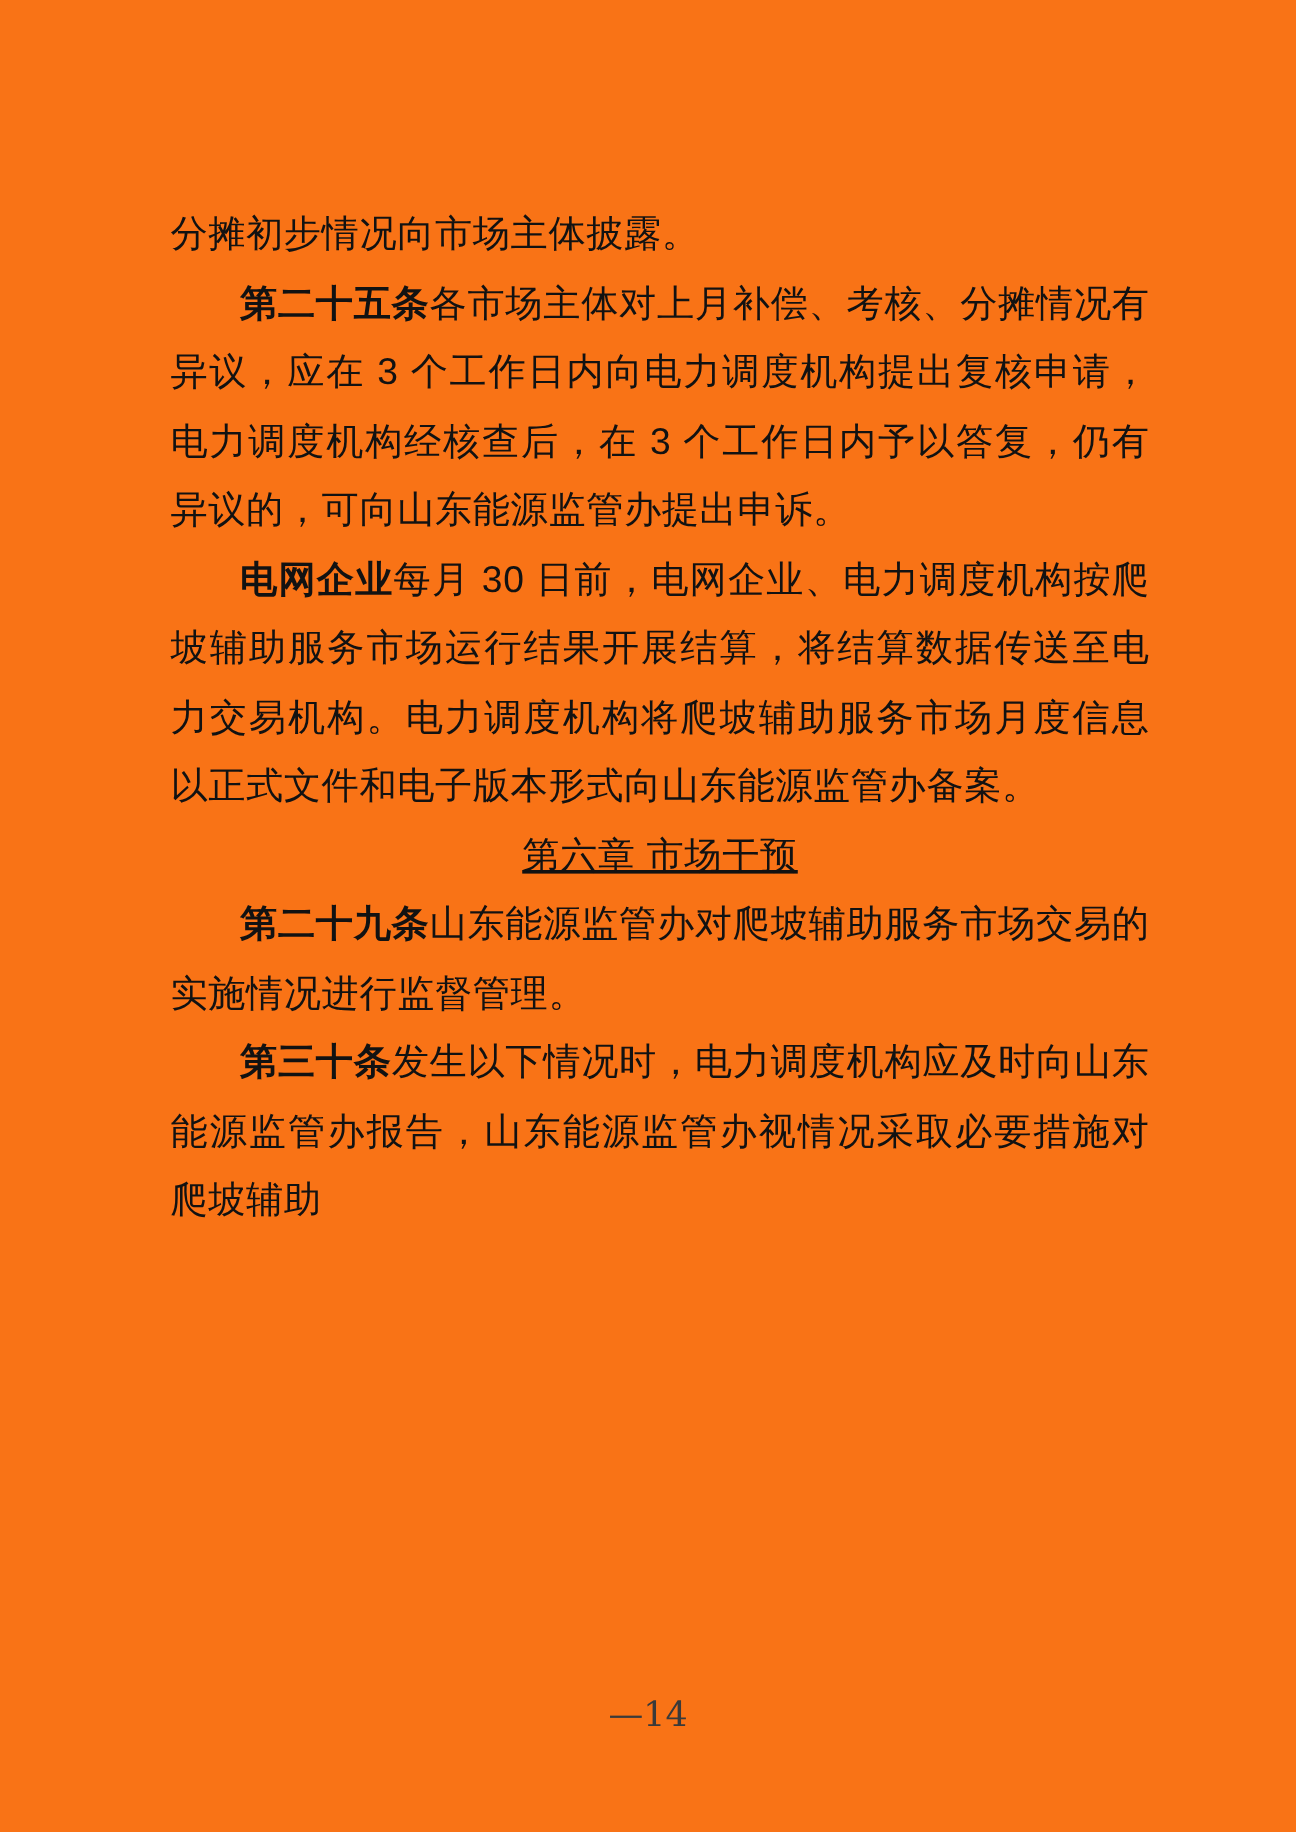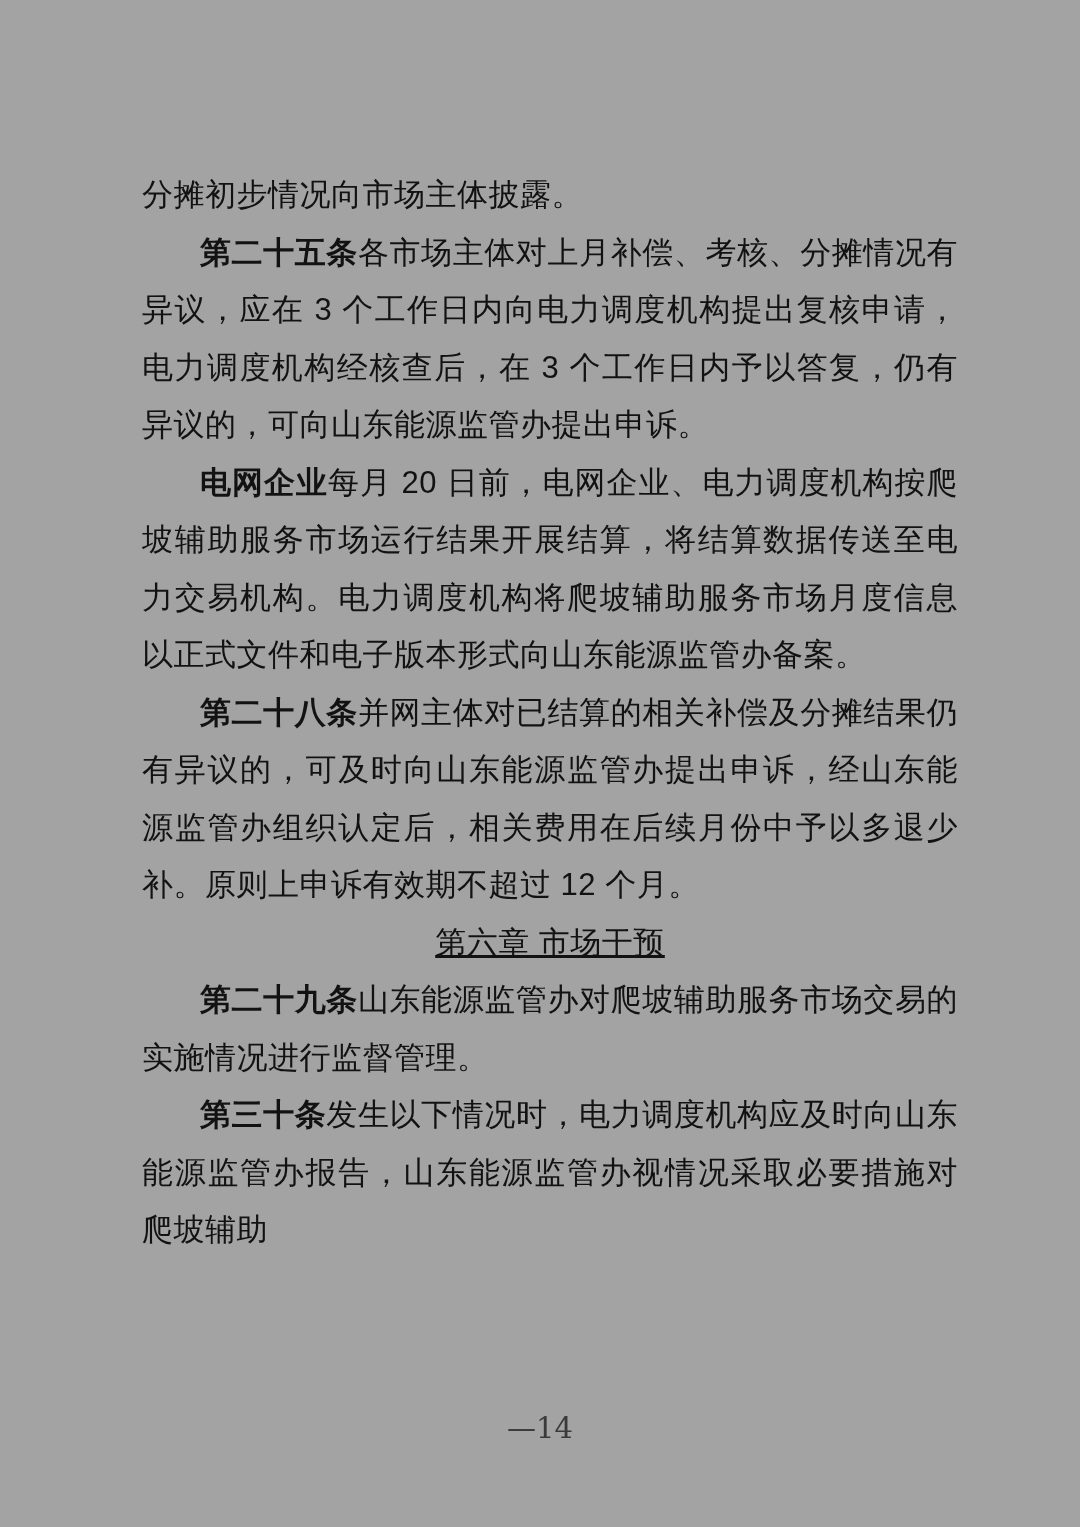--- a/index.html
+++ b/index.html
@@ -4,21 +4,21 @@
 <style>
   html, body {
     margin: 0;
     padding: 0;
     background: #ffffff;
   }
   .page {
     position: relative;
     width: 1080px;
     height: 1527px;
-    background: #a3a3a3;
+    background: #f97316;
     overflow: hidden;
     font-family: "Liberation Sans", sans-serif;
     color: #121212;
   }
   .content {
     position: absolute;
     left: 142px;
     top: 166px;
     width: 816px;
   }
@@ -61,24 +61,23 @@
 </head>
 <body>
 
 <div class="page">
   <main class="content">
 
     <p class="para"><span>分摊初步情况向市场主体披露。</span></p>
 
     <p class="para indent"><span class="lead">第二十五条</span><span>各市场主体对上月补偿、考核、分摊情况有异议，应在 3 个工作日内向电力调度机构提出复核申请，电力调度机构经核查后，在 3 个工作日内予以答复，仍有异议的，可向山东能源监管办提出申诉。</span></p>
 
-    <p class="para indent"><span class="lead">电网企业</span><span>每月 20 日前，电网企业、电力调度机构按爬坡辅助服务市场运行结果开展结算，将结算数据传送至电力交易机构。电力调度机构将爬坡辅助服务市场月度信息以正式文件和电子版本形式向山东能源监管办备案。</span></p>
+    <p class="para indent"><span class="lead">电网企业</span><span>每月 30 日前，电网企业、电力调度机构按爬坡辅助服务市场运行结果开展结算，将结算数据传送至电力交易机构。电力调度机构将爬坡辅助服务市场月度信息以正式文件和电子版本形式向山东能源监管办备案。</span></p>
 
 
-    <p class="para indent"><span class="lead">第二十八条</span><span>并网主体对已结算的相关补偿及分摊结果仍有异议的，可及时向山东能源监管办提出申诉，经山东能源监管办组织认定后，相关费用在后续月份中予以多退少补。原则上申诉有效期不超过 12 个月。</span></p>
 
     <p class="para chapter">第六章 市场干预</p>
 
     <p class="para indent"><span class="lead">第二十九条</span><span>山东能源监管办对爬坡辅助服务市场交易的实施情况进行监督管理。</span></p>
 
     <p class="para indent"><span class="lead">第三十条</span><span>发生以下情况时，电力调度机构应及时向山东能源监管办报告，山东能源监管办视情况采取必要措施对爬坡辅助</span></p>
 
   </main>
 
   <footer class="footer"><span>—14</span></footer>

